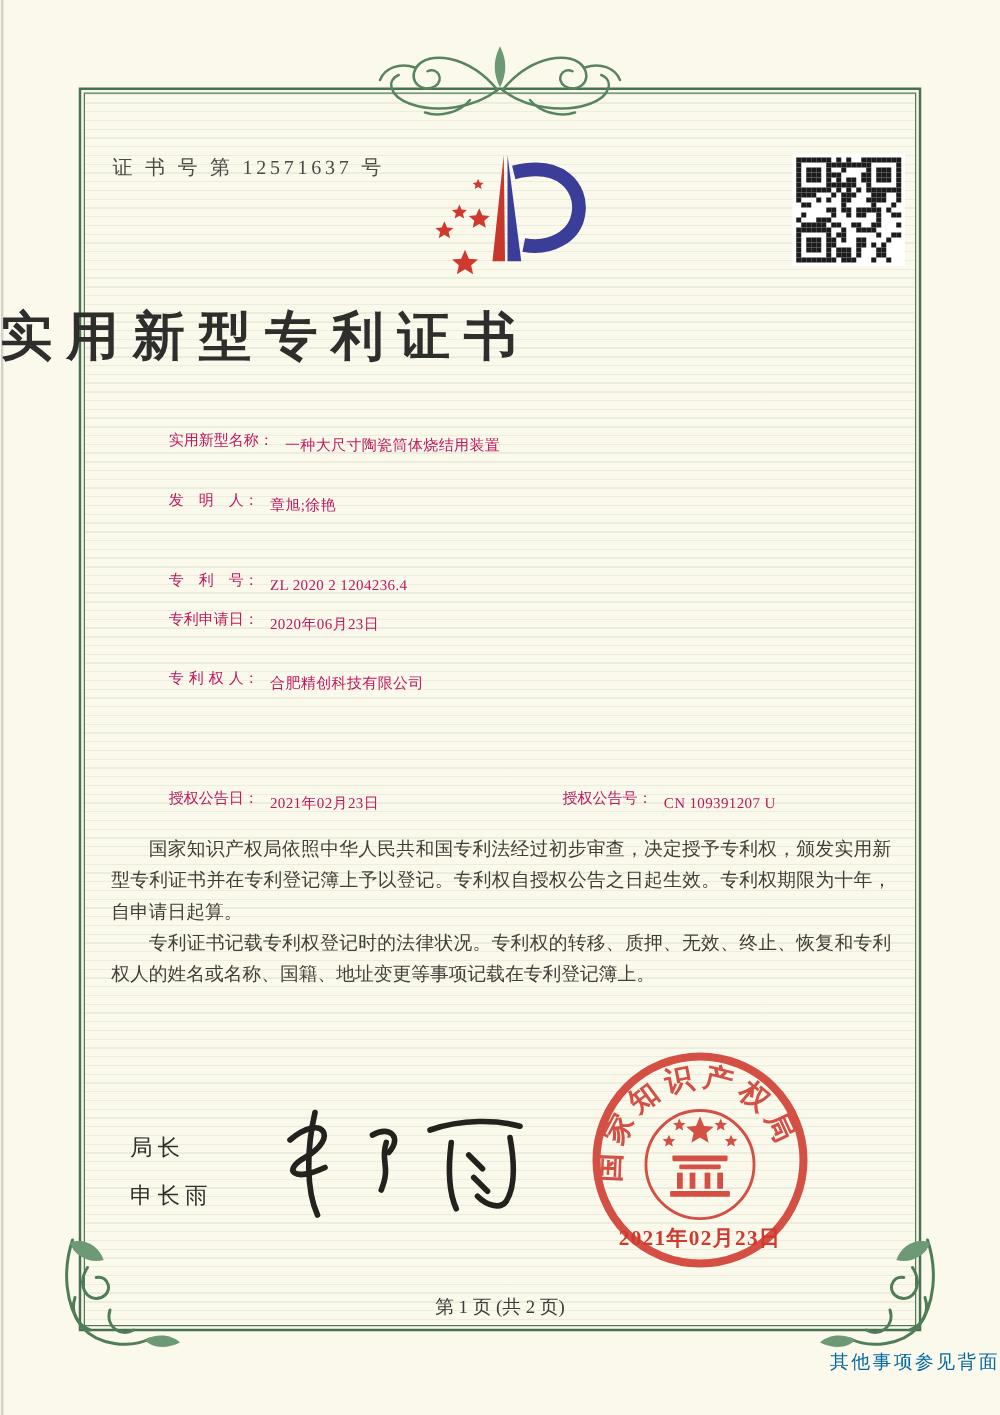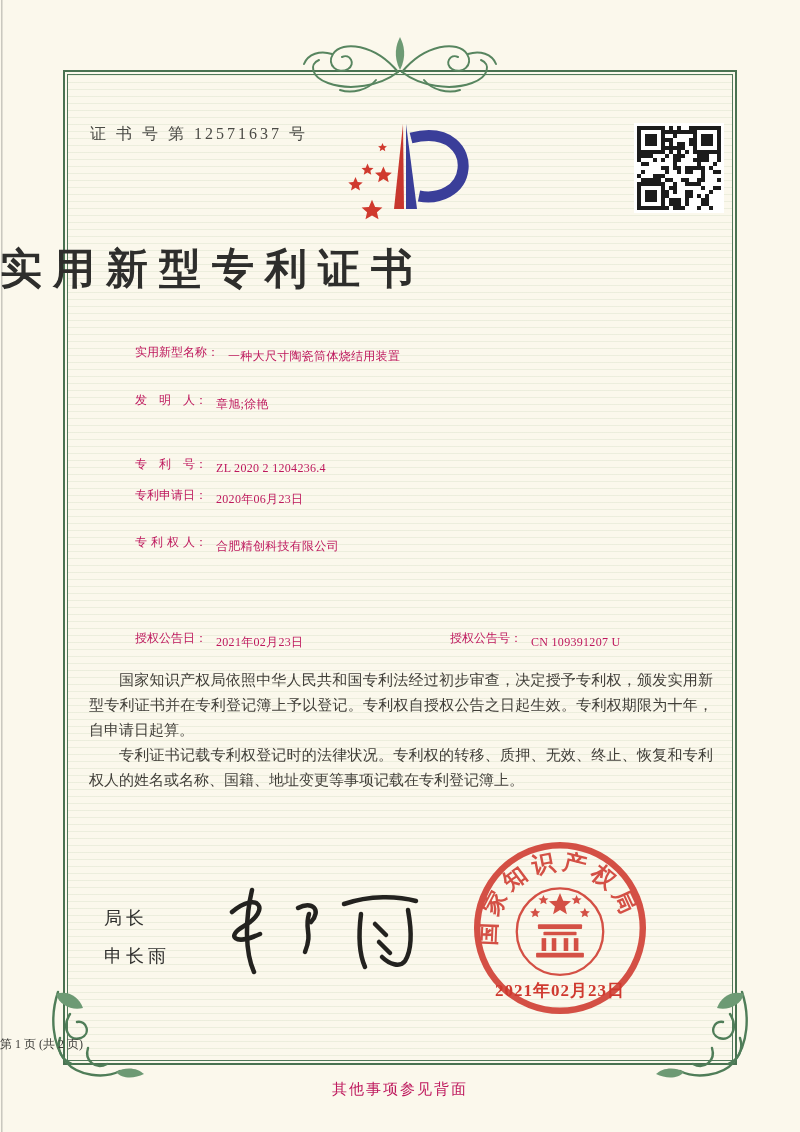--- a/index.html
+++ b/index.html
@@ -42,24 +42,24 @@
 
   .sig-title { position:absolute; left:104px; top:906px; font-size:18px; letter-spacing:4px; color:#2f2f2d; }
   .sig-name  { position:absolute; left:104px; top:944px; font-size:18px; letter-spacing:4px; color:#2f2f2d; }
   .sig-script { position:absolute; left:212px; top:872px; width:220px; height:110px; }
 
   .seal { position:absolute; left:468px; top:836px; width:184px; height:184px; }
   .seal svg { position:absolute; inset:0; }
   .seal-date { position:absolute; left:0; bottom:18px; width:100%; text-align:center;
     font-size:17px; font-weight:bold; color:#cf392f; letter-spacing:1px; }
 
-  .page-num { position:absolute; left:0; top:1036px; width:100%; 
-    font-size:12px; color:#3c3c38; }
-  .back-note { position:absolute; left:0; top:1080px; width:100%; text-align:center;
-    font-size:15px; letter-spacing:2px; color:#be185d; }
+  .page-num { position:absolute; left:0; top:1036px; width:100%; text-align:center;
+    font-size:15px; color:#3c3c38; }
+  .back-note { position:absolute; left:0; top:1080px; width:100%; text-align:right;
+    font-size:15px; letter-spacing:2px; color:#0369a1; }
 </style>
 </head>
 <body>
 
 <div class="page">
   <div class="scan-edge"></div>
 
   <div class="frame-outer">
     <div class="frame-inner"></div>
   </div>

